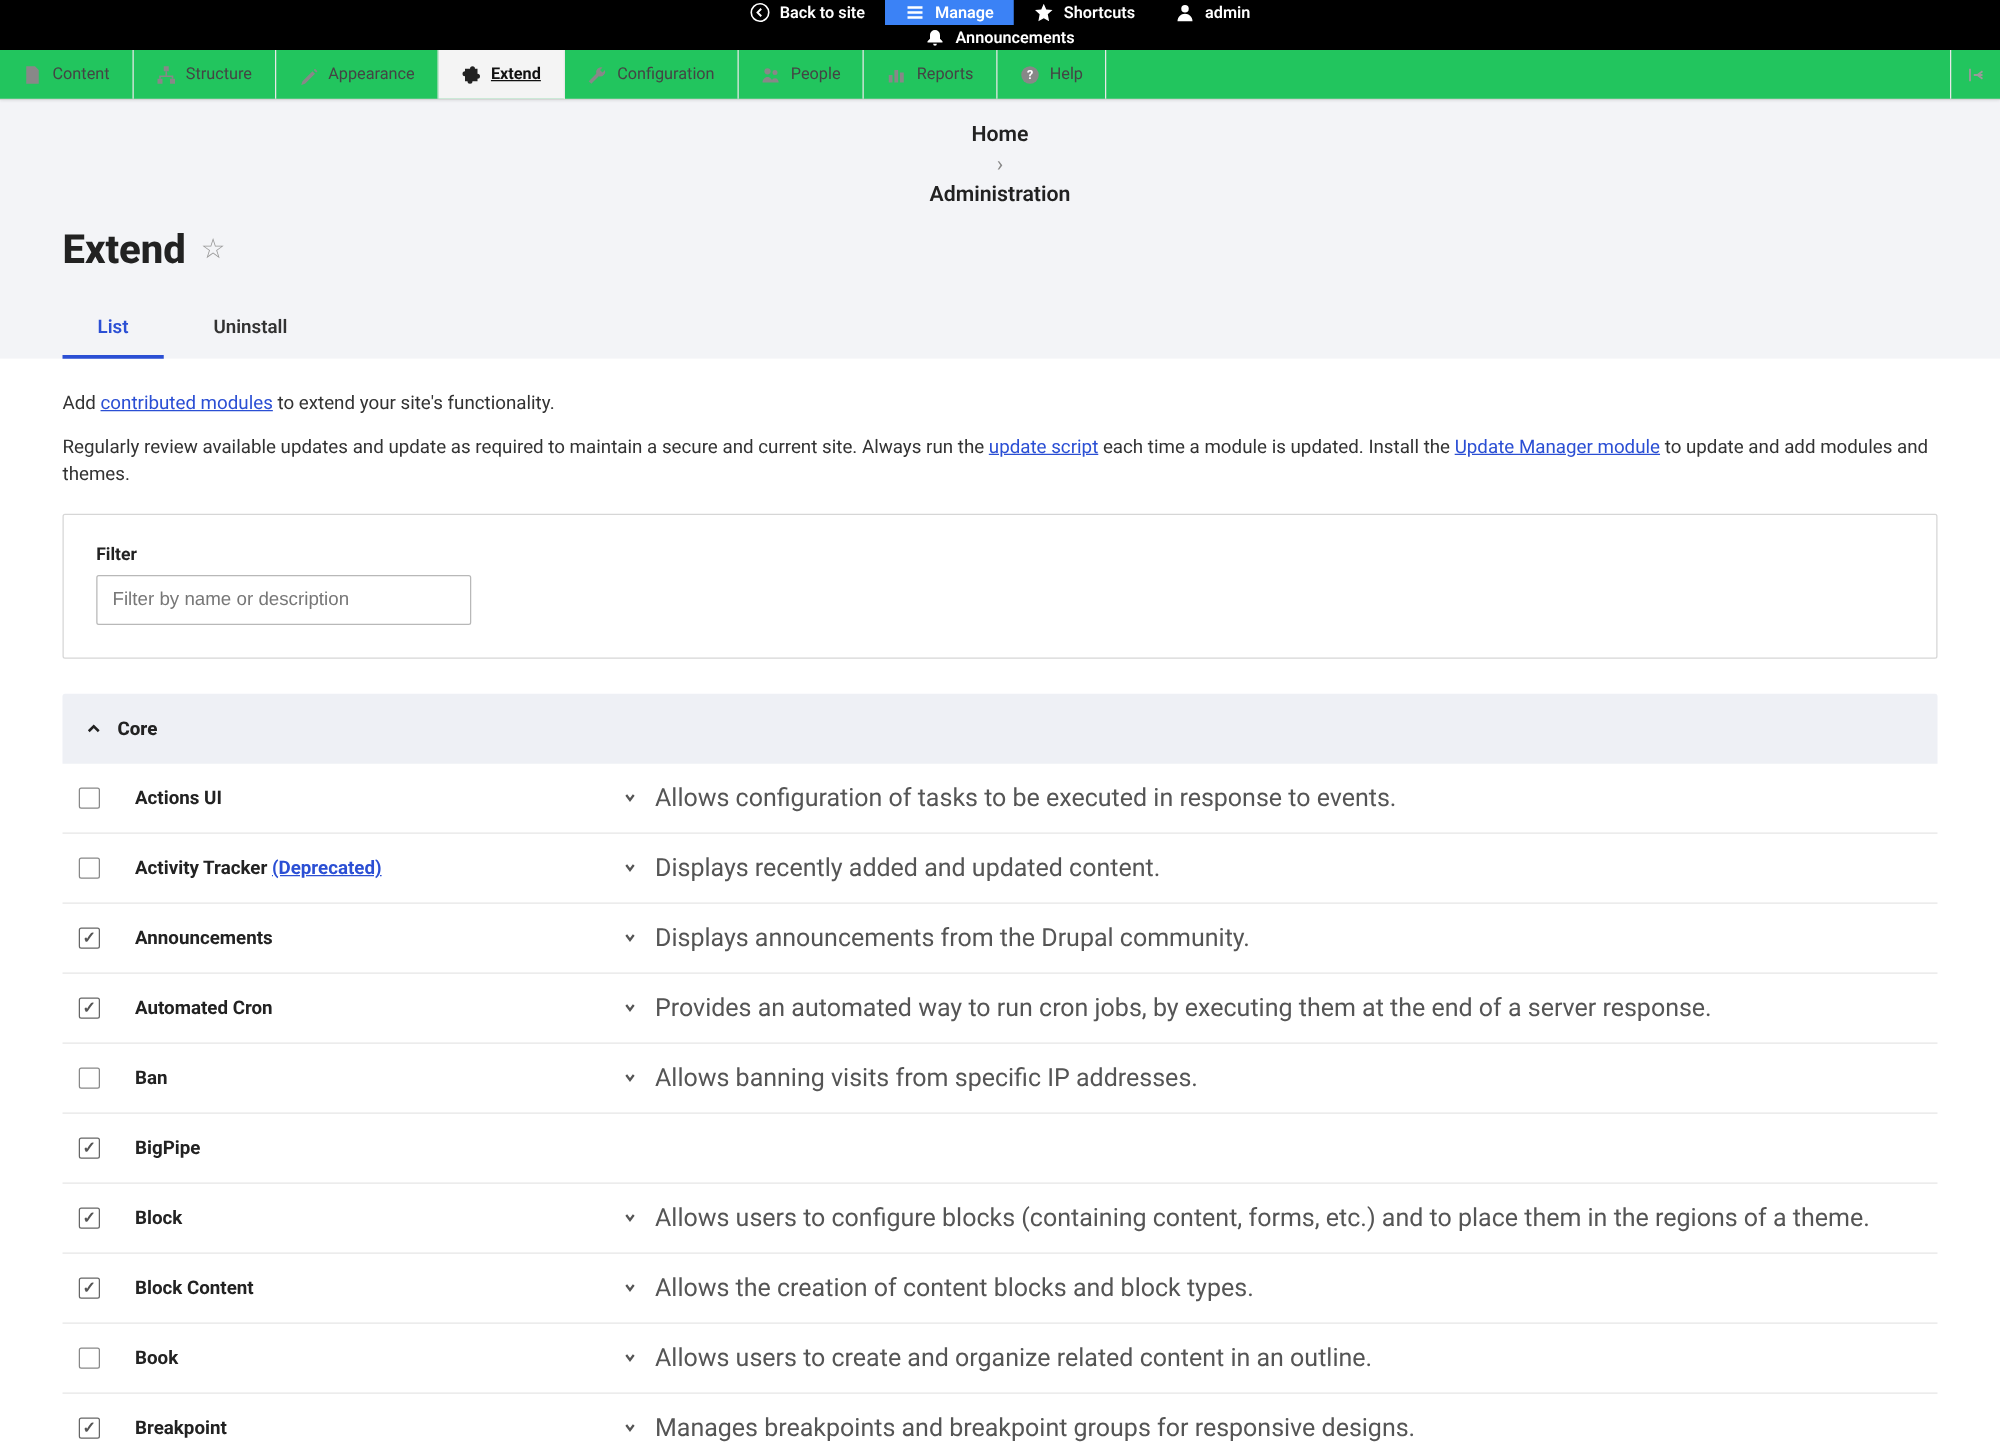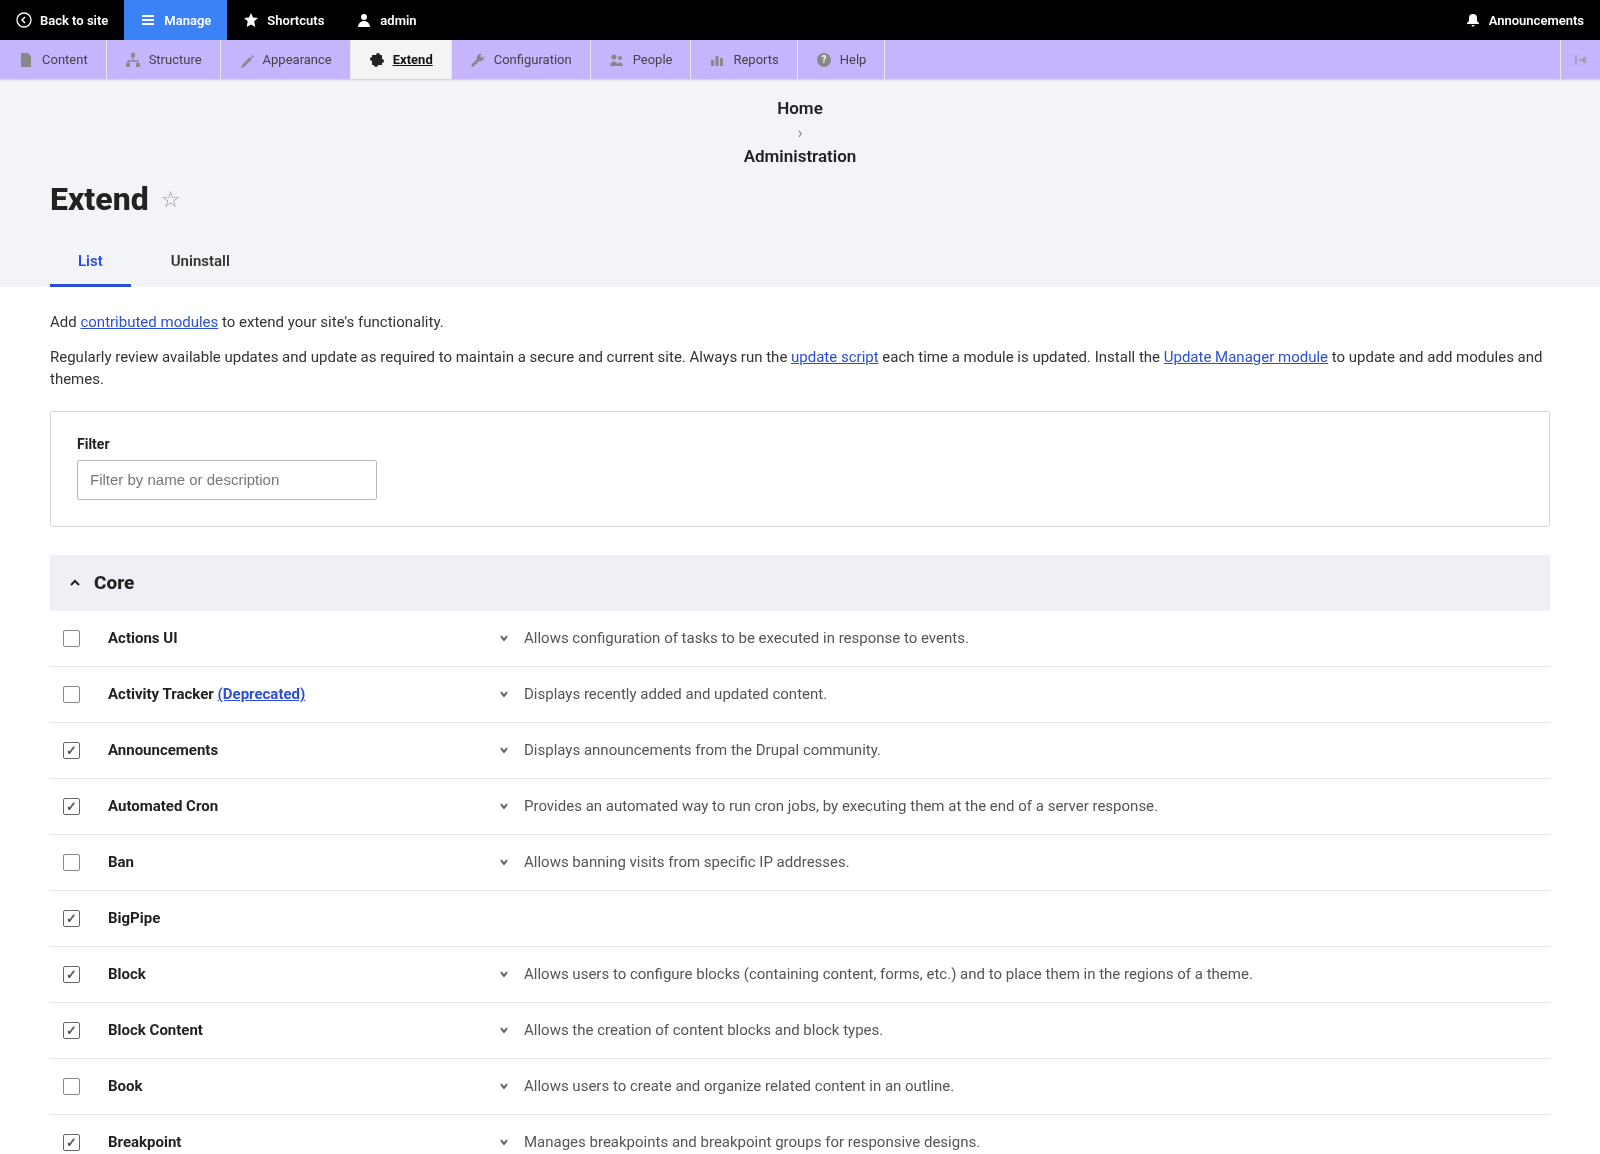--- a/index.html
+++ b/index.html
@@ -1,27 +1,27 @@
 <!DOCTYPE html>
 <html><head>
 <meta charset="utf-8">
 <style>
 * { box-sizing: border-box; margin: 0; padding: 0; }
 body { font-family: -apple-system, BlinkMacSystemFont, "Segoe UI", Roboto, "Helvetica Neue", Arial, sans-serif; font-size: 14px; color: #222; background: #fff; }
 
 
-.toolbar-top { background: #000; height: 40px; display: flex; align-items: center; justify-content: space-between; color: #fff; }
+.toolbar-top { background: #000; height: 40px; display: flex; align-items: center; justify-content: space-between; color: #fff; flex-direction: column; }
 .toolbar-left { display: flex; height: 100%; }
 .toolbar-item { display: flex; align-items: center; padding: 0 16px; height: 100%; font-size: 13px; font-weight: 600; cursor: pointer; }
 .toolbar-item.active { background: #3b82f6; }
 .toolbar-item .t-icon { margin-right: 8px; display: inline-flex; align-items: center; justify-content: center; }
 .toolbar-right { display: flex; height: 100%; }
 
 
-.toolbar-sec { height: 40px; background: #c4b5fd; display: flex; align-items: center; border-bottom: 1px solid #d6d6d6; box-shadow: 0 1px 2px rgba(0,0,0,0.08); position: relative; }
+.toolbar-sec { height: 40px; background: #22c55e; display: flex; align-items: center; border-bottom: 1px solid #d6d6d6; box-shadow: 0 1px 2px rgba(0,0,0,0.08); position: relative; }
 .sec-item { display: flex; align-items: center; padding: 0 18px; height: 100%; font-size: 13px; color: #444; cursor: pointer; border-right: 1px solid #e8e8e8; }
 .sec-item .t-icon { margin-right: 8px; }
 .sec-item.active { background: #f4f4f4; }
 .sec-item.active .sec-text { text-decoration: underline; font-weight: 700; color: #111; }
 .sec-collapse { position: absolute; right: 0; top: 0; height: 100%; width: 40px; display: flex; align-items: center; justify-content: center; border-left: 1px solid #e8e8e8; cursor: pointer; color: #888; }
 
 
 .page-top { background: #f3f4f7; padding: 18px 50px 0 50px; }
 .breadcrumb { display: flex; align-items: center; gap: 4px; font-size: 17px; color: #222; font-weight: 600; flex-direction: column; }
 .breadcrumb .chev { color: #888; font-weight: 400; }
@@ -39,30 +39,30 @@
 
 .filter-box { border: 1px solid #d6d6d6; border-radius: 2px; padding: 24px 26px 26px 26px; margin-top: 20px; }
 .filter-label { font-size: 14px; font-weight: 700; color: #222; margin-bottom: 8px; }
 .filter-input { width: 300px; height: 40px; border: 1px solid #b8b8b8; border-radius: 2px; padding: 0 12px; font-size: 15px; }
 .filter-input::placeholder { color: #777; }
 
 
 .module-section { margin-top: 28px; }
 .section-header { background: #eef0f5; height: 56px; display: flex; align-items: center; padding: 0 18px; gap: 12px; cursor: pointer; border-radius: 2px 2px 0 0; }
 .section-header .chev-up { font-size: 14px; color: #333; }
-.section-header .sec-title { font-size: 19px; font-weight: 800; }
+.section-header .sec-title { font-size: 15px; font-weight: 800; }
 
 .module-row { display: flex; align-items: center; height: 56px; border-bottom: 1px solid #e6e6e6; padding: 0 10px 0 13px; }
 .module-row .cb-cell { width: 45px; display: flex; align-items: center; }
 .module-row .cb { width: 17px; height: 17px; border: 1px solid #888; border-radius: 2px; display: inline-flex; align-items: center; justify-content: center; background: #fff; cursor: pointer; }
 .module-row .cb.checked { border-color: #666; }
 .module-row .cb.checked::after { content: '✓'; font-size: 13px; color: #555; font-weight: 700; line-height: 1; }
 .module-row .name-cell { width: 390px; font-size: 15px; font-weight: 700; color: #222; }
 .module-row .name-cell .dep { color: #2b4fd4; text-decoration: underline; font-weight: 700; }
-.module-row .desc-cell { flex: 1; display: flex; align-items: center; font-size: 15px; color: #555; }
+.module-row .desc-cell { flex: 1; display: flex; align-items: center; font-size: 20px; color: #555; }
 .module-row .desc-cell .exp { margin-right: 12px; color: #555; cursor: pointer; font-size: 14px; width: 14px; display: inline-block; }
 
 svg { display: block; }
 </style>
 </head>
 <body>
 
 <div class="toolbar-top">
   <div class="toolbar-left">
     <div class="toolbar-item">

